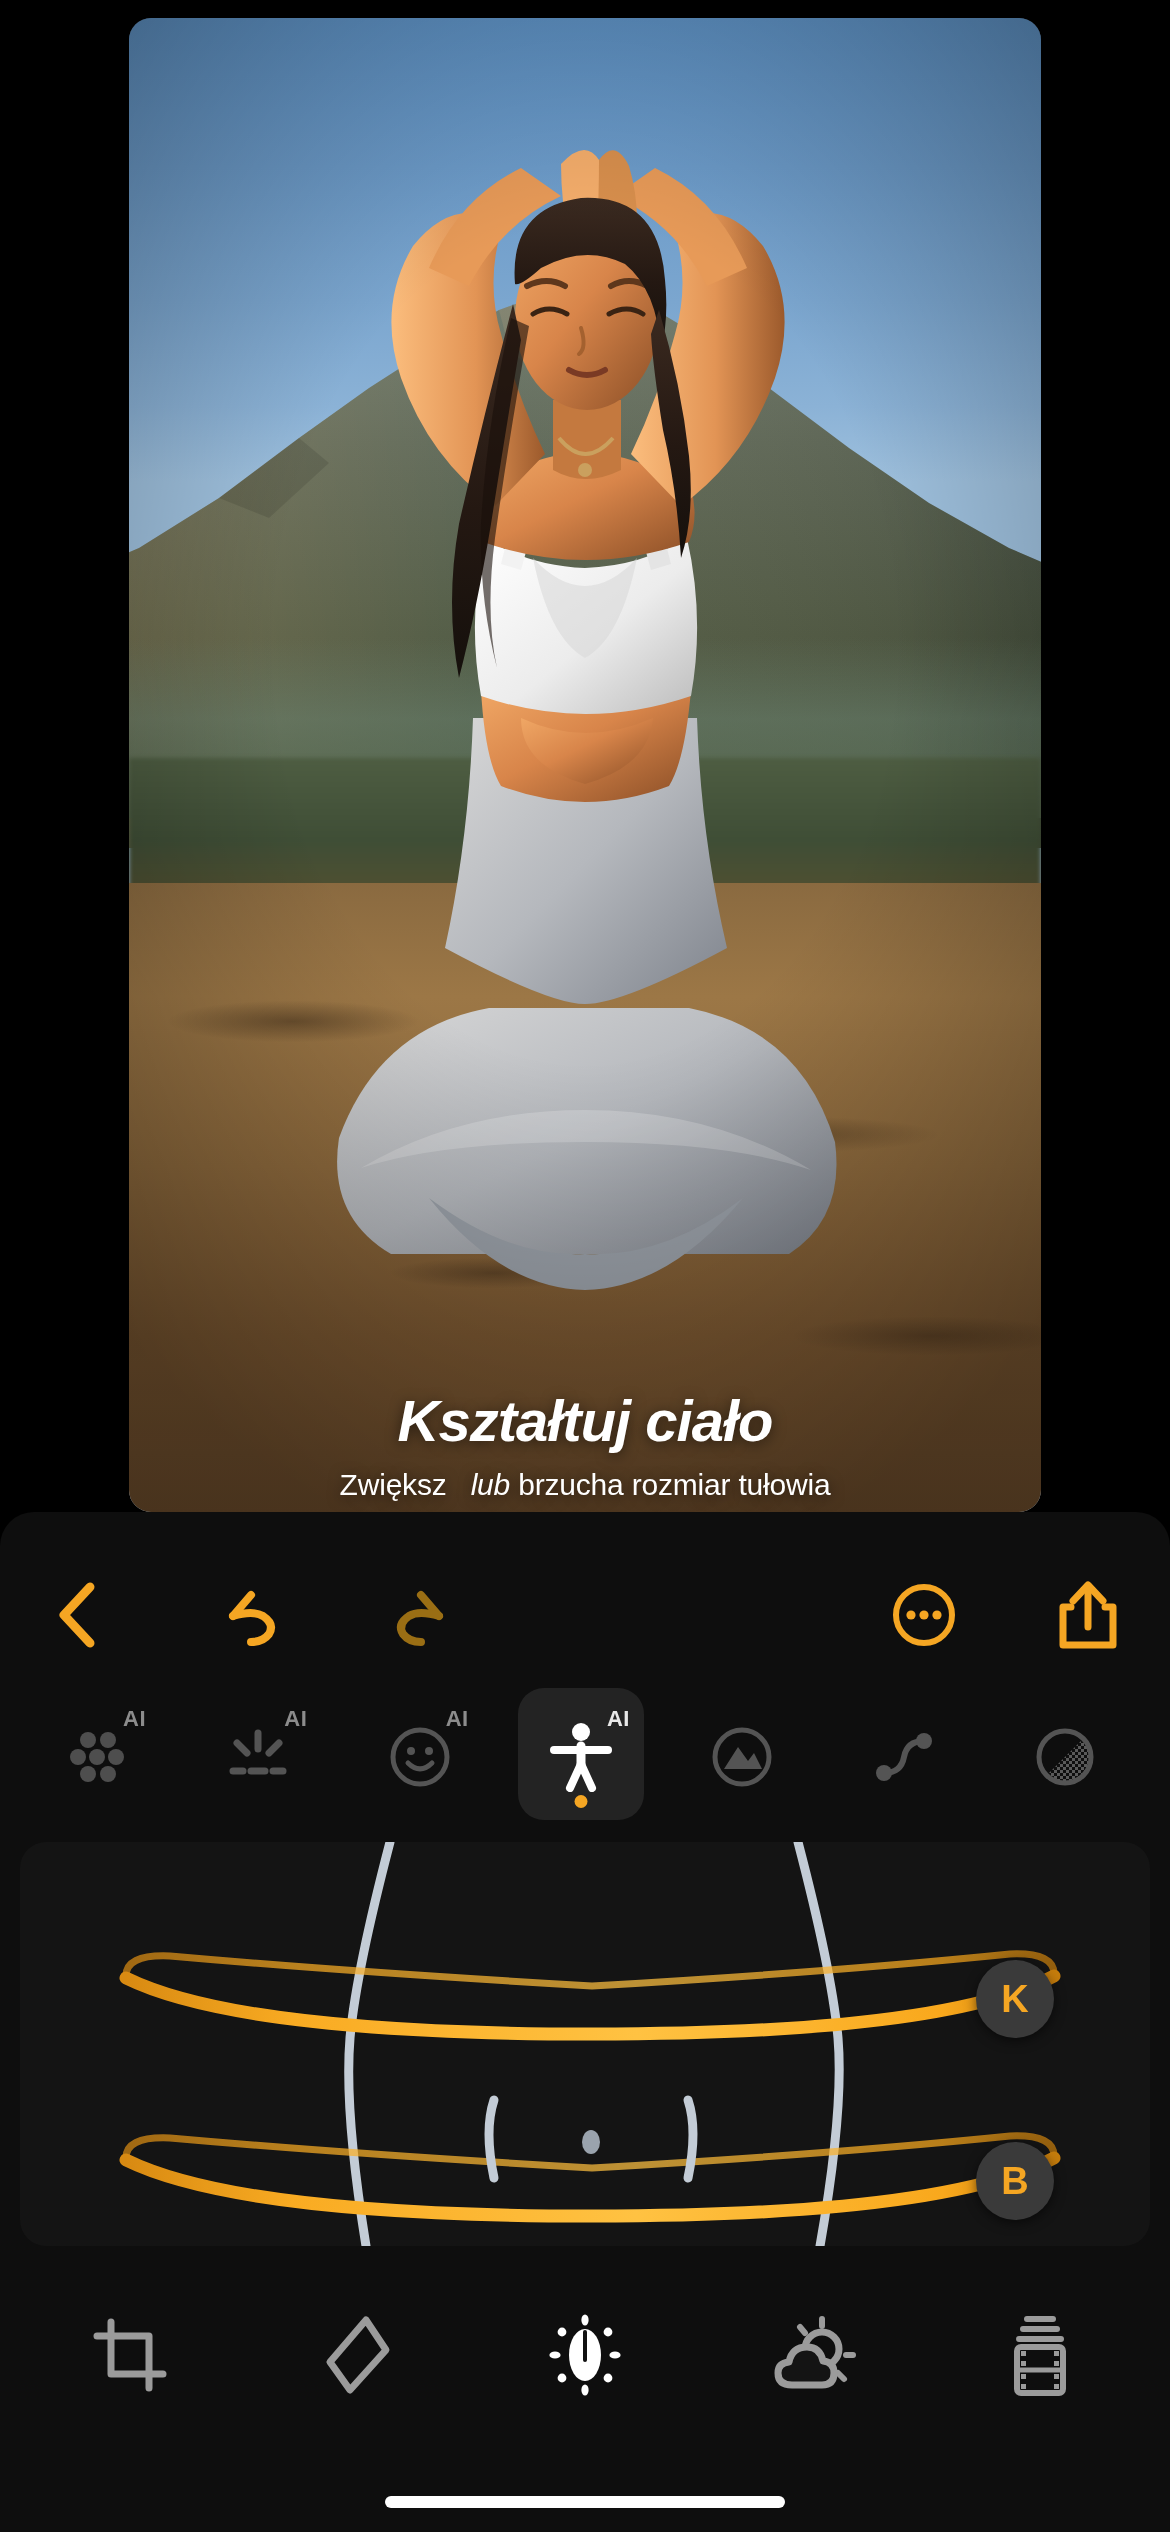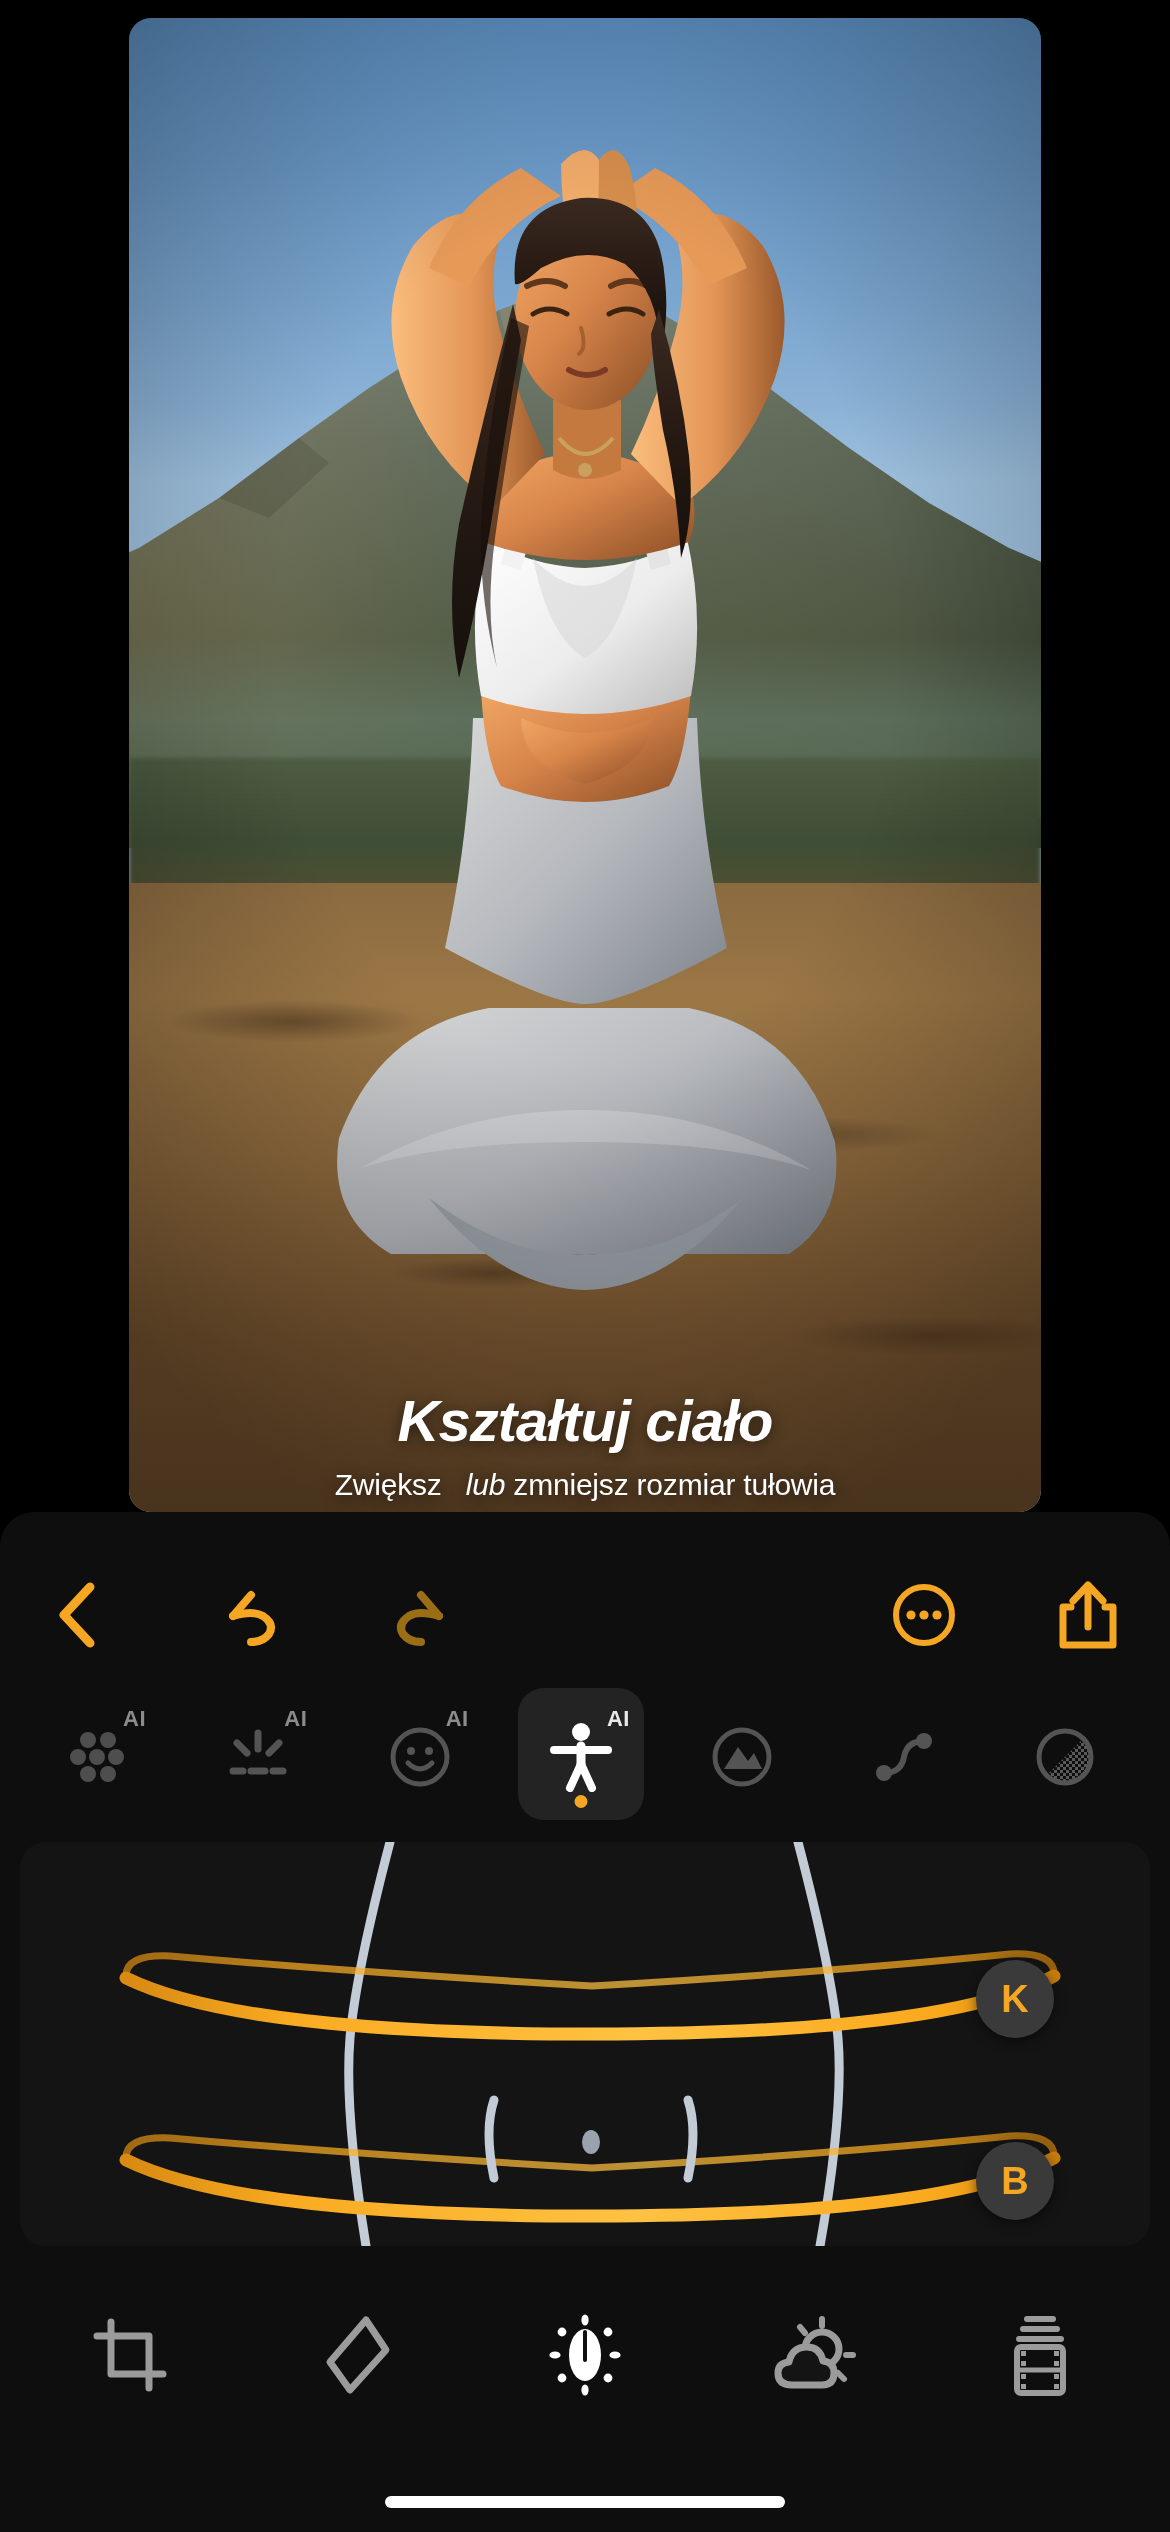--- a/index.html
+++ b/index.html
@@ -282,21 +282,21 @@
         <path d="M430,420 Q456,452 484,420" stroke="#caa05e" stroke-width="4" fill="none"></path>
         <circle cx="456" cy="452" r="7" fill="#caa05e"></circle>
       </svg>
     </div>
 
     <div class="photo-vignette"></div>
 
     <div class="caption">
       <div class="caption-title">Kształtuj ciało</div>
       <div class="caption-sub">
-        <span>Zwiększ </span><em>lub</em><span> zmniejsz rozmiar tułowia</span><br>
+        <span>Zwiększ </span><em>lub</em><span> brzucha rozmiar tułowia</span><br>
       </div>
     </div>
   </div>
 
   <div class="sheet">
 
     <div class="toolbar">
       <div class="tb-left">
         <div class="tb-btn">
           <svg width="56" height="72" viewBox="0 0 56 72">

